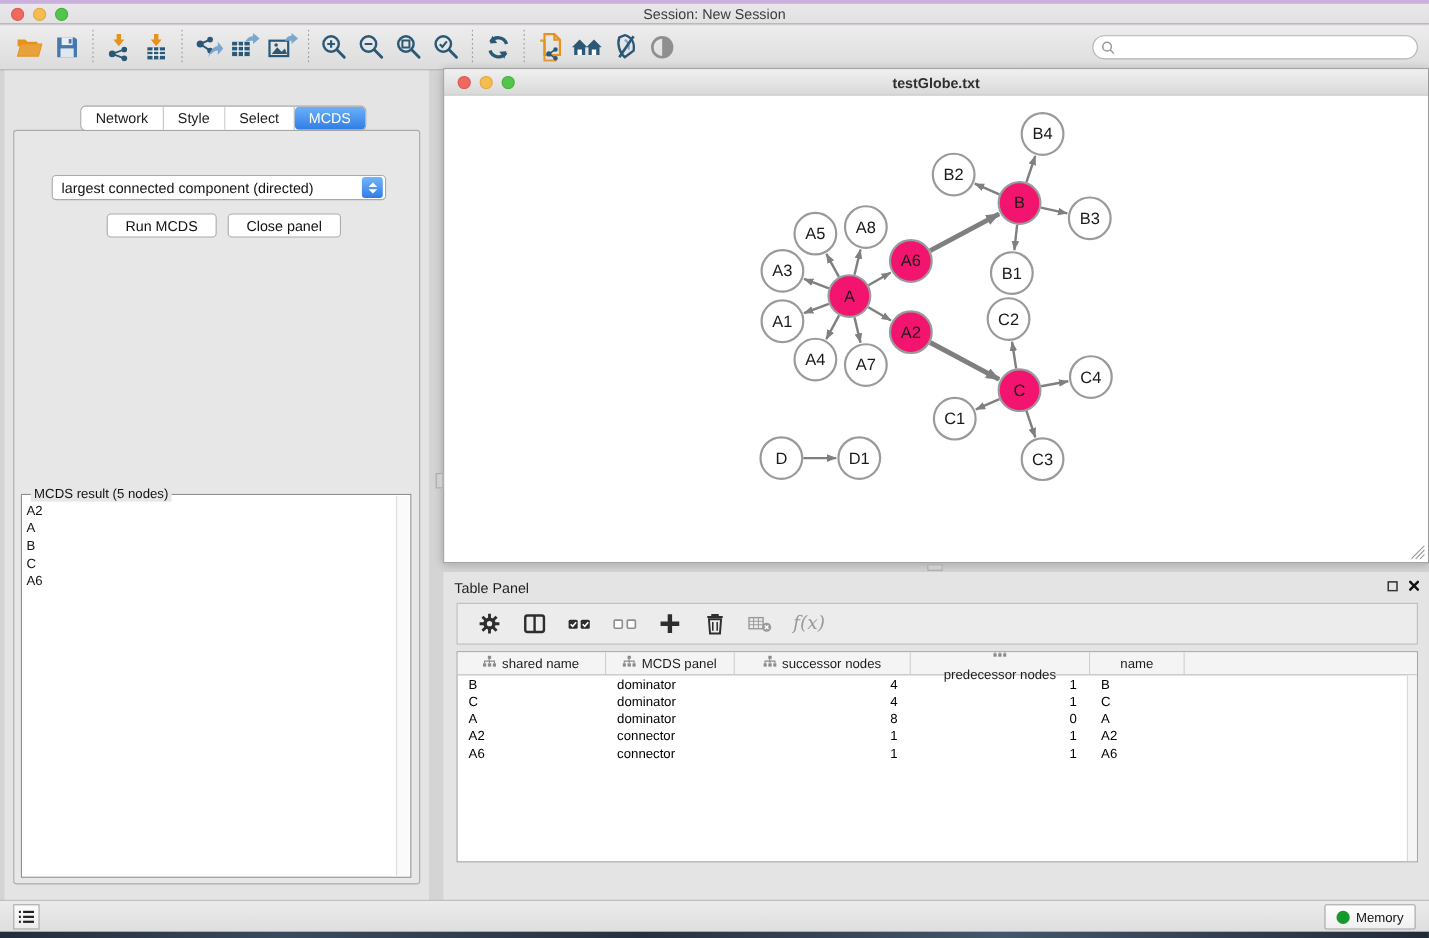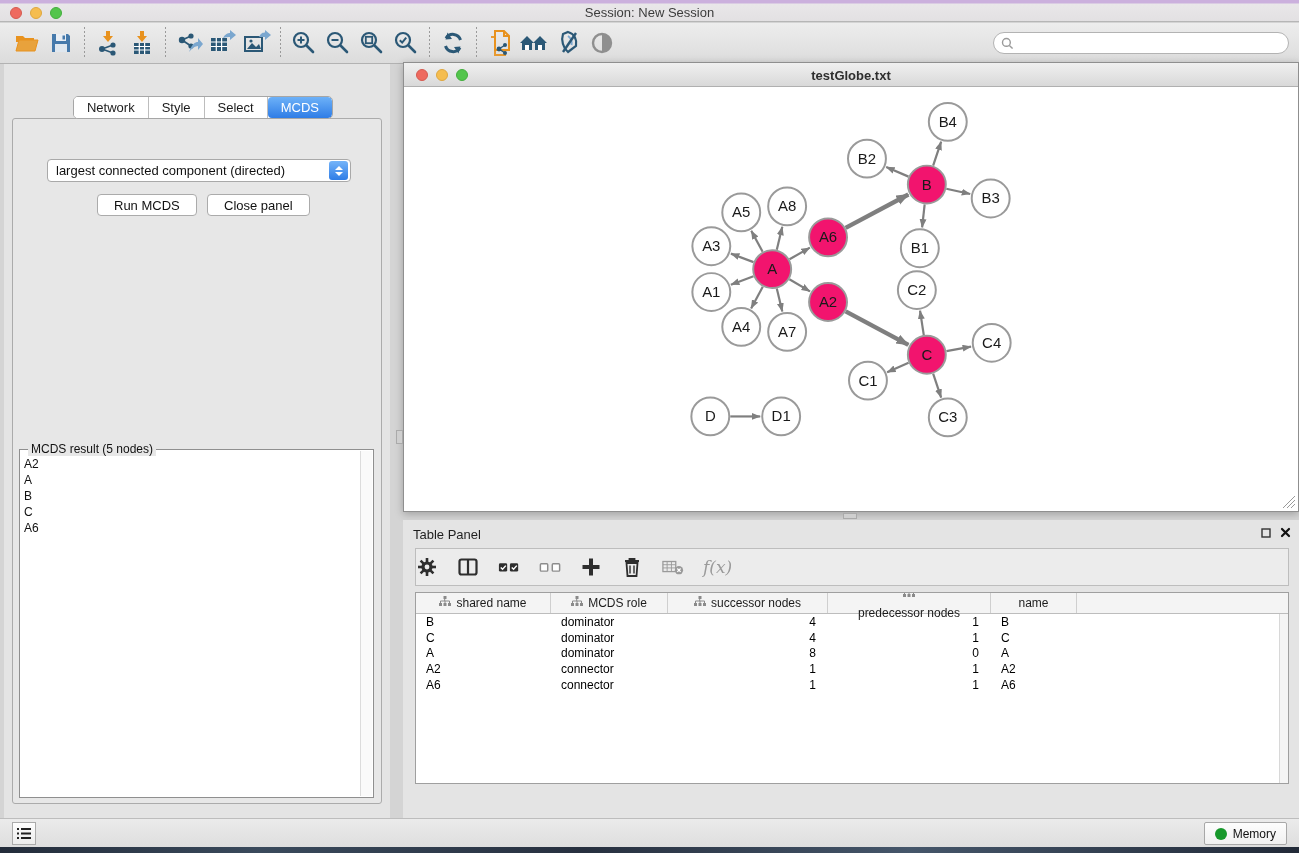--- a/index.html
+++ b/index.html
@@ -87,21 +87,21 @@
   .divider-handle-v { position:absolute; left:396px; top:430px; width:7px; height:14px;
     background:#cfcfcf; border:1px solid #aaa; }
   .divider-handle-h { position:absolute; left:843px; top:513px; width:14px; height:6px;
     background:#cfcfcf; border:1px solid #aaa; }
 
   
   #table-panel { position:absolute; left:403px; top:520px; width:896px; height:298px;
     background:#e4e4e4; }
   #tp-toolbar { position:absolute; left:12px; right:10px; top:28px; height:38px;
     background:#ececec; border:1px solid #bdbdbd;
-    display:flex; align-items:center; gap:19px; padding-left:0; }
+    display:flex; align-items:center; gap:19px; padding-left:18px; }
   #tp-toolbar .tb-icon { width:22px; height:22px; }
   #fx-label { font-family:"DejaVu Serif", serif; font-style:italic; font-size:17px; color:#9a9a9a; }
   #tp-table { position:absolute; left:12px; right:10px; top:72px; height:192px;
     background:#fff; border:1px solid #9f9f9f; overflow:hidden; }
   #tp-header { display:flex; height:21px; background:#f4f4f4; border-bottom:1px solid #bdbdbd; }
   .th { display:flex; align-items:center; justify-content:center; gap:5px;
     font-size:12px; color:#1c1c1c; border-right:1px solid #cfcfcf; height:100%; }
   .th.filler { border-right:none; flex:1; }
   .tr { display:flex; height:15.7px; align-items:center; }
   .td { font-size:12px; color:#000; overflow:hidden; white-space:nowrap; }
@@ -522,21 +522,21 @@
         <div class="th" style="width: 117px;">
           <span><svg width="12" height="11" viewBox="0 0 12 11">
               <g fill="#8a8a8a">
                 <rect x="4.5" y="0" width="3" height="3"></rect>
                 <rect x="0" y="7" width="3" height="3"></rect>
                 <rect x="4.5" y="7" width="3" height="3"></rect>
                 <rect x="9" y="7" width="3" height="3"></rect>
                 <path d="M5.7,3 v2 M1.5,7 v-2 h9 v2 M6,5 v2" stroke="#8a8a8a" fill="none" stroke-width="1"></path>
               </g>
             </svg></span>
-          <span>MCDS role</span>
+          <span>MCDS panel</span>
         </div>
         <div class="th" style="width: 160px;">
           <span><svg width="12" height="11" viewBox="0 0 12 11">
               <g fill="#8a8a8a">
                 <rect x="4.5" y="0" width="3" height="3"></rect>
                 <rect x="0" y="7" width="3" height="3"></rect>
                 <rect x="4.5" y="7" width="3" height="3"></rect>
                 <rect x="9" y="7" width="3" height="3"></rect>
                 <path d="M5.7,3 v2 M1.5,7 v-2 h9 v2 M6,5 v2" stroke="#8a8a8a" fill="none" stroke-width="1"></path>
               </g>

